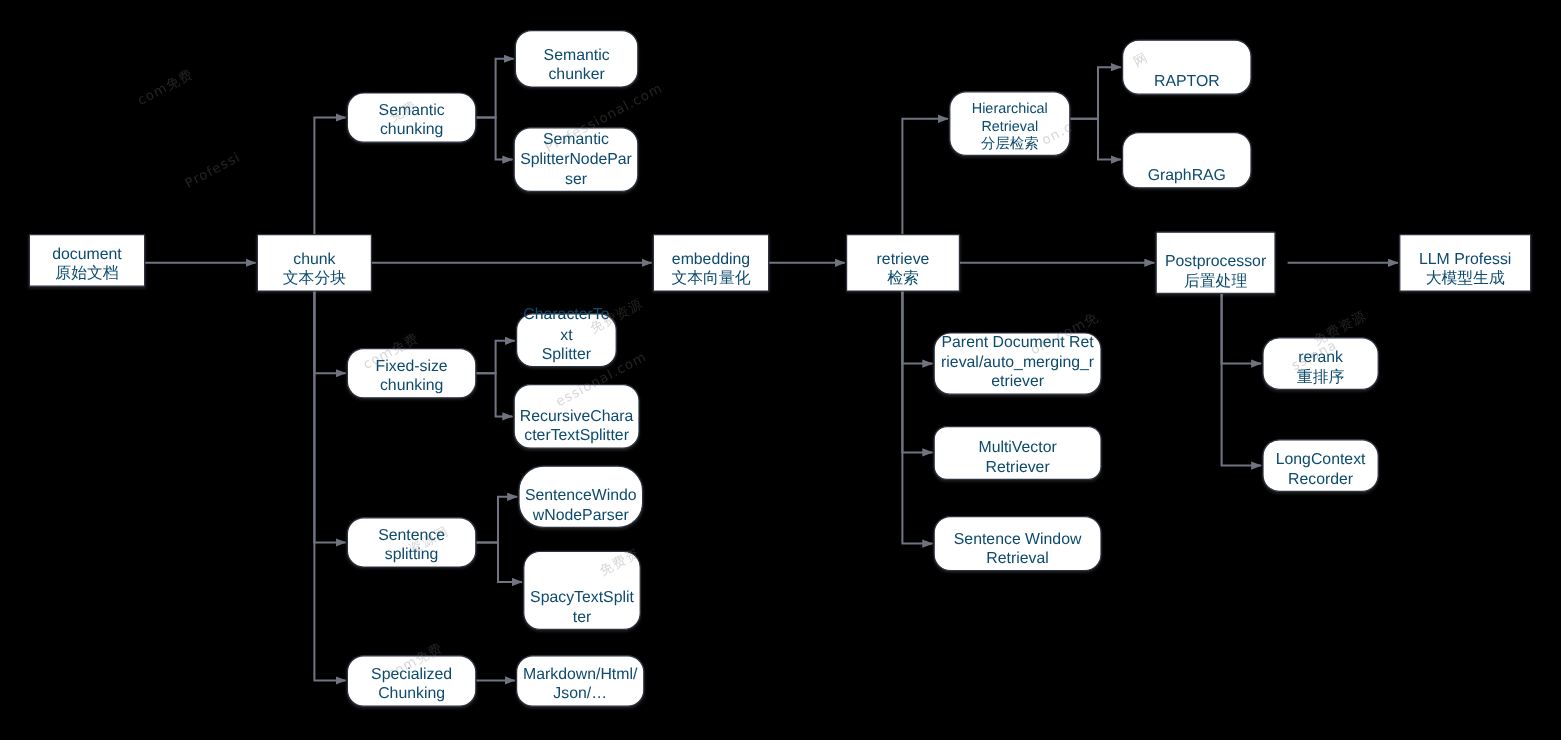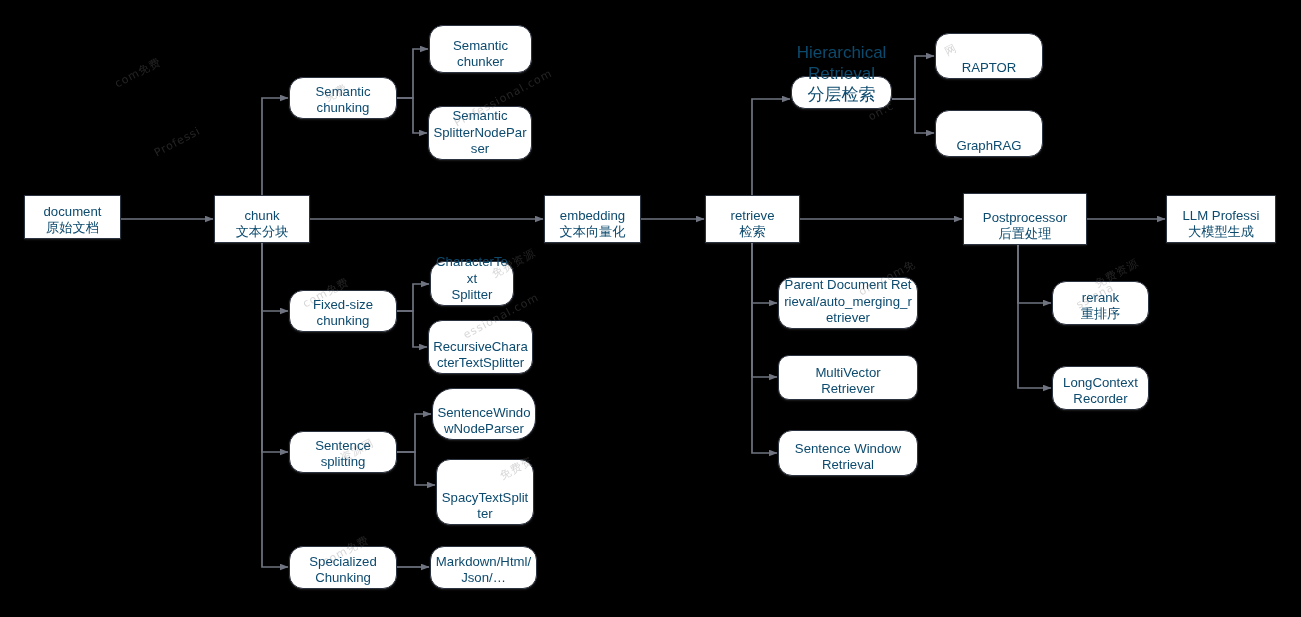--- a/index.html
+++ b/index.html
@@ -121,21 +121,21 @@
   <div class="node rect" style="left:544px;top:195px;width:97px;height:48px;">
     <span class="txt">embedding
 文本向量化</span>
   </div>
 
   <div class="node rect" style="left:705px;top:195px;width:95px;height:48px;">
     <span class="txt">retrieve
 检索</span>
   </div>
 
-  <div class="node rect" style="left:963px;top:193px;width:124px;height:52px;">
+  <div class="node rect" style="left:963px;top:193px;width:100px;height:52px;">
     <span class="txt">Postprocessor
 后置处理</span>
   </div>
 
   <div class="node rect" style="left:1166px;top:195px;width:110px;height:48px;">
     <span class="txt">LLM Professi
 大模型生成</span>
   </div>
 
   <div class="node pill" style="left:289px;top:77px;width:108px;height:42px;">
@@ -182,21 +182,21 @@
 
   <div class="node pill" style="left:289px;top:546px;width:108px;height:43px;">
     <span class="txt">Specialized
 Chunking</span>
   </div>
 
   <div class="node pill" style="left:430px;top:546px;width:107px;height:43px;">
     <span class="txt">Markdown/Html/Json/…</span>
   </div>
 
-  <div class="node pill" style="left:791px;top:76px;width:101px;height:33px;font-size:17px;">
+  <div class="node pill" style="left:791px;top:76px;width:101px;height:54px;font-size:12px;">
     <span class="txt">Hierarchical
 Retrieval
 分层检索</span>
   </div>
 
   <div class="node pill" style="left:935px;top:33px;width:108px;height:46px;">
     <span class="txt">RAPTOR</span>
   </div>
 
   <div class="node pill" style="left:935px;top:110px;width:108px;height:47px;">

